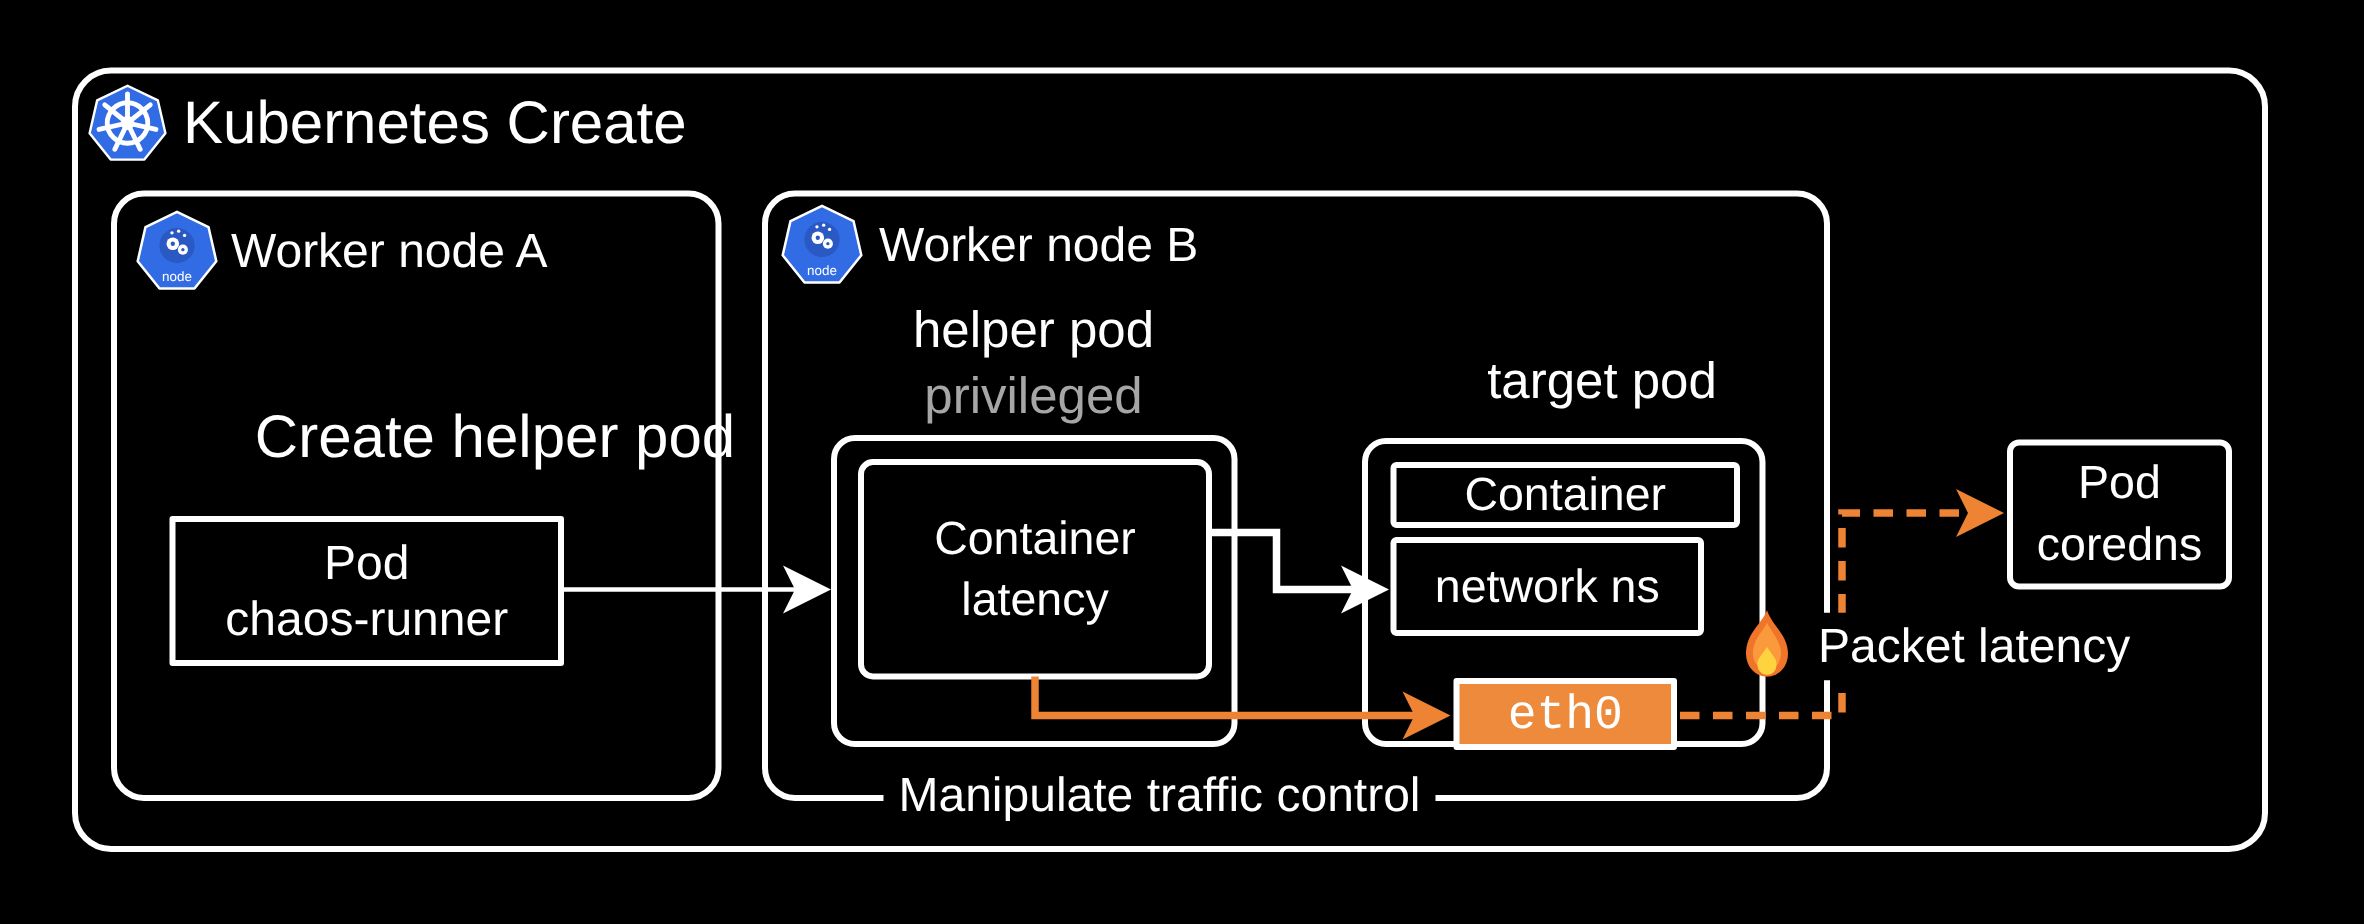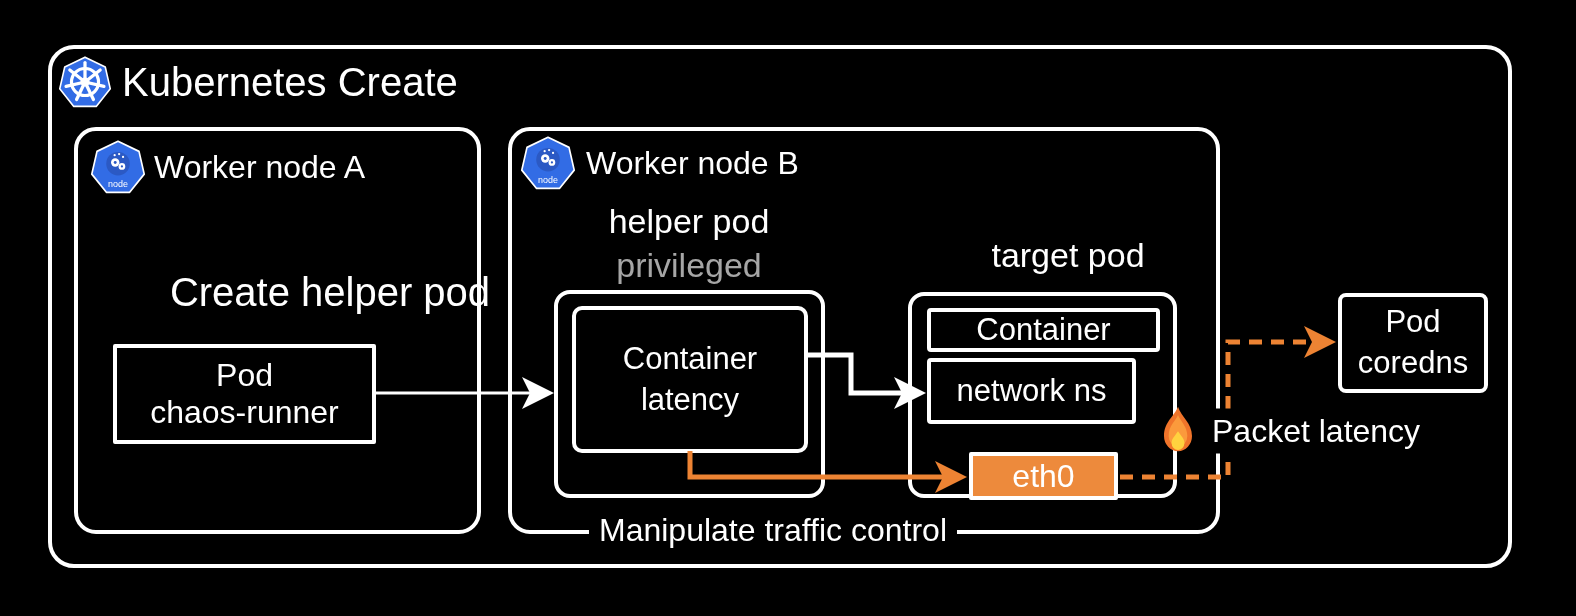--- a/index.html
+++ b/index.html
@@ -16,21 +16,21 @@
   .box{position:absolute; border:4px solid var(--box-border); background:transparent; z-index:1;}
   .cluster{left:48px; top:45px; width:1464px; height:523px; border-radius:26px;}
   .worker-a{left:74px; top:127px; width:407px; height:407px; border-radius:22px;}
   .worker-b{left:508px; top:127px; width:712px; height:407px; border-radius:22px;}
   .chaos-pod{left:113px; top:344px; width:263px; height:100px; border-radius:2px;}
   .helper-pod{left:554px; top:290px; width:271px; height:208px; border-radius:16px;}
   .helper-container{left:572px; top:306px; width:236px; height:147px; border-radius:10px;}
   .target-pod{left:908px; top:292px; width:269px; height:206px; border-radius:16px;}
   .tp-container{left:927px; top:308px; width:233px; height:44px; border-radius:4px;}
   .tp-ns{left:927px; top:358px; width:209px; height:66px; border-radius:4px;}
-  .eth0{left:969px; top:452px; width:149px; height:48px; border-radius:2px; background:var(--eth0-fill); z-index:4;}
+  .eth0{left:969px; top:452px; width:149px; height:48px; border-radius:2px; background:var(--eth0-fill); z-index:4;font-family:Liberation Mono, monospace;}
   .coredns{left:1338px; top:293px; width:150px; height:100px; border-radius:8px;}
 
   .vcenter{display:flex; flex-direction:column; align-items:center; justify-content:center; text-align:center;}
   .font-title{font-size:40px;}
   .font-node{font-size:32px;}
   .font-label{font-size:32px;}
   .font-box{font-size:31px; line-height:1.32;}
 
   
   .hdr{position:absolute; display:flex; align-items:center; z-index:2;}

